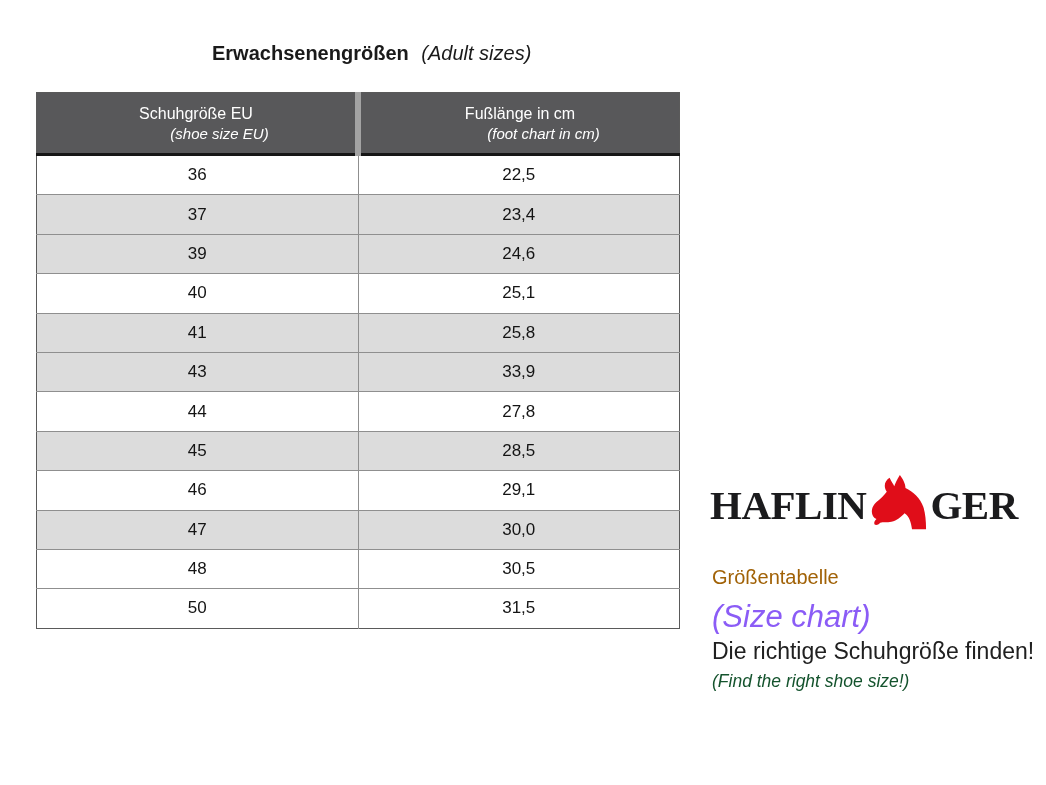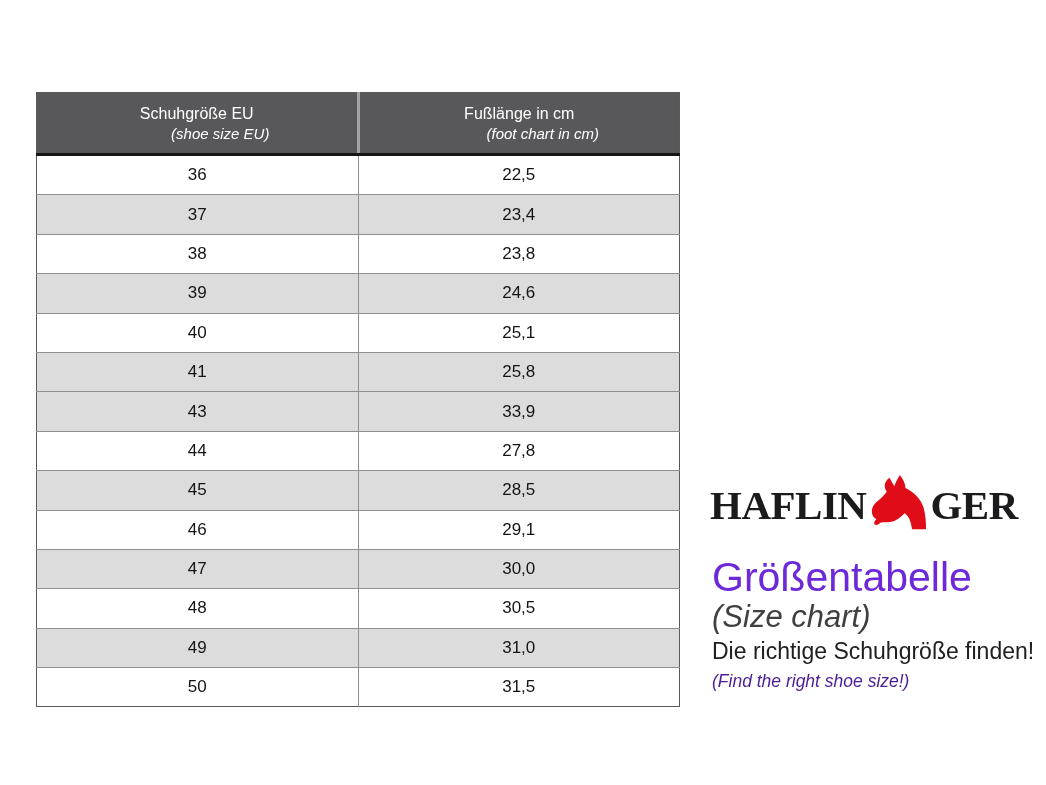--- a/index.html
+++ b/index.html
@@ -33,21 +33,21 @@
     border-collapse: collapse;
     table-layout: fixed;
     border: 1px solid #5a5a5a;
   }
   .size-table th {
     background: #58585a;
     color: #ffffff;
     font-weight: 400;
     height: 60px;
     border-bottom: 3px solid #161616;
-    border-right: 3px solid #a3a3a3;
+    border-right: 6px solid #a3a3a3;
     text-align: center;
     vertical-align: middle;
     padding: 0;
   }
   .size-table th:last-child { border-right: none; }
   .th-main { font-size: 16px; line-height: 21px; }
   .th-sub  { font-size: 15px; line-height: 20px; font-style: italic; margin-left: 47px; }
   .size-table td {
     height: 38.4px;
     text-align: center;
@@ -78,40 +78,44 @@
     font-weight: 700;
     font-size: 41px;
     letter-spacing: -0.5px;
     color: #1b1b1d;
     line-height: 62px;
   }
   .horse-svg { width: 60px; height: 58px; margin: 0 2px 4px 2px; display: block; }
 
   .heading-de {
     position: absolute; left: 712px; top: 557px;
-    font-size: 41px; line-height: 40px; color: #6d28d9;
+    font-size: 20px; line-height: 40px; color: #a16207;
   }
   .heading-en {
     position: absolute; left: 712px; top: 597px;
-    font-size: 31px; line-height: 40px; font-style: italic; color: #404040;
+    font-size: 31px; line-height: 40px; font-style: italic; color: #8b5cf6;
   }
   .tagline-de {
     position: absolute; left: 712px; top: 640px;
     font-size: 23px; line-height: 22px; color: #202020;
   }
   .tagline-en {
     position: absolute; left: 712px; top: 670px;
-    font-size: 17.5px; line-height: 22px; font-style: italic; color: #4c1d95;
+    font-size: 17.5px; line-height: 22px; font-style: italic; color: #14532d;
   }
 </style>
 </head>
 <body>
 
 <div class="canvas">
 
+  <div class="page-title">
+    <span class="t-bold">Erwachsenengrößen</span>
+    <span class="t-italic">(Adult sizes)</span>
+  </div>
 
   <table class="size-table">
     <thead>
       <tr>
         <th>
           <div class="th-main">Schuhgröße EU</div>
           <div class="th-sub">(shoe size EU)</div>
         </th>
         <th>
           <div class="th-main">Fußlänge in cm</div>
@@ -121,24 +125,20 @@
     </thead>
     <tbody id="size-rows">
         <tr>
           <td>36</td>
           <td>22,5</td>
         </tr>
         <tr class="alt">
           <td>37</td>
           <td>23,4</td>
         </tr>
-        <tr>
-          <td>38</td>
-          <td>23,8</td>
-        </tr>
         <tr class="alt">
           <td>39</td>
           <td>24,6</td>
         </tr>
         <tr>
           <td>40</td>
           <td>25,1</td>
         </tr>
         <tr class="alt">
           <td>41</td>
@@ -160,24 +160,20 @@
           <td>46</td>
           <td>29,1</td>
         </tr>
         <tr class="alt">
           <td>47</td>
           <td>30,0</td>
         </tr>
         <tr>
           <td>48</td>
           <td>30,5</td>
-        </tr>
-        <tr class="alt">
-          <td>49</td>
-          <td>31,0</td>
         </tr>
         <tr>
           <td>50</td>
           <td>31,5</td>
         </tr>
       </tbody>
   </table>
 
   <div class="logo">
     <span class="logo-text">HAFLIN</span>

